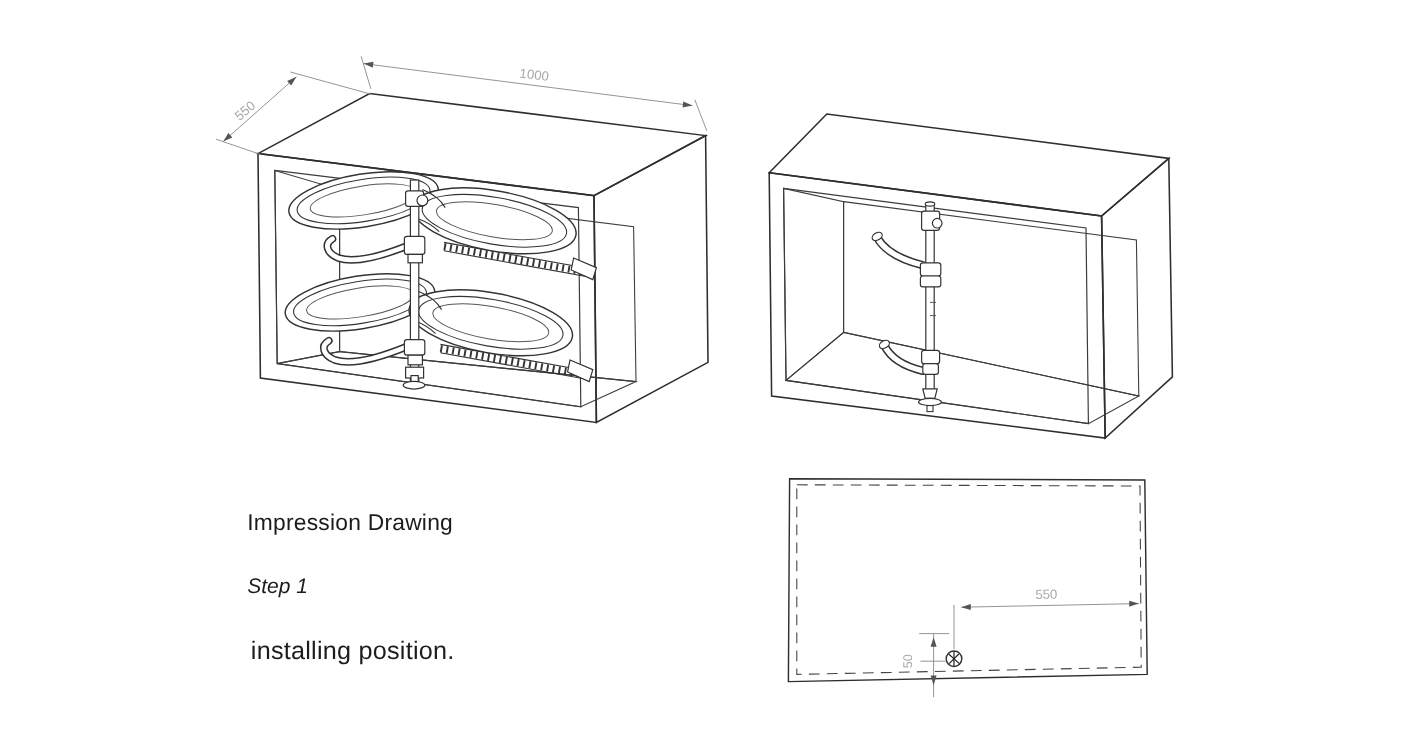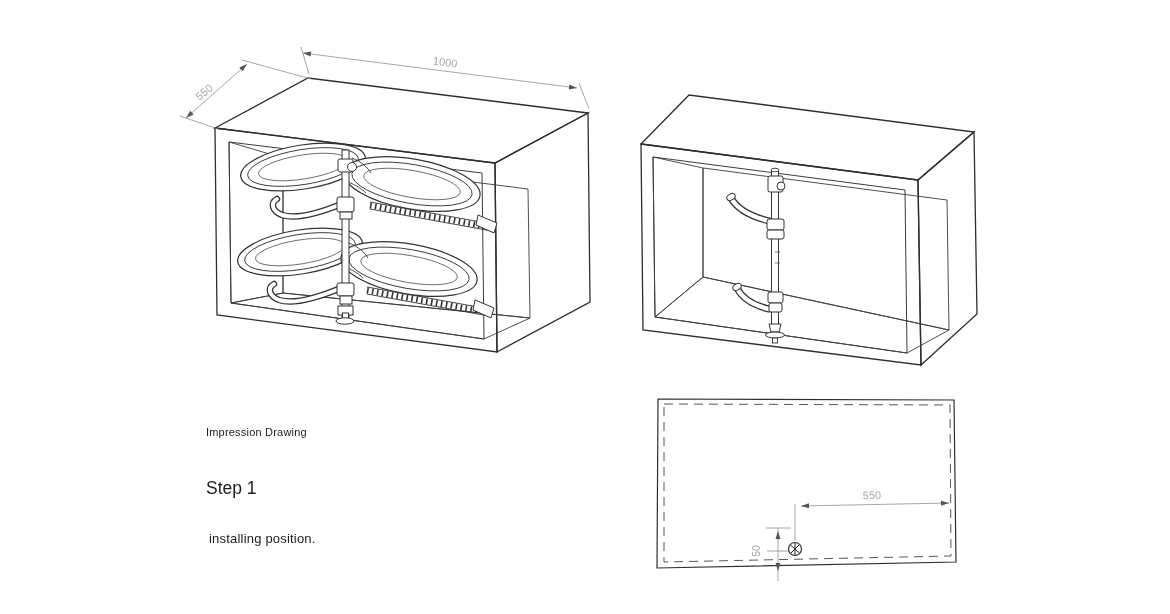--- a/index.html
+++ b/index.html
@@ -2,24 +2,24 @@
 <html><head>
 <meta charset="utf-8">
 <style>
   html,body{margin:0;padding:0;background:#ffffff;}
   #page{
     position:relative;width:1170px;height:614px;background:#ffffff;overflow:hidden;
     font-family:"Liberation Sans", sans-serif;
   }
   #drawing-svg{position:absolute;left:0;top:0;}
   .caption-block{position:absolute;color:#1c1c1c;}
-  #caption-title{left:206px;top:426px;font-size:11px;letter-spacing:.2px;}
-  #step-title{left:206px;top:478px;font-size:17.5px;}
+  #caption-title{left:206px;top:426px;font-size:19px;letter-spacing:.2px;}
+  #step-title{left:206px;top:478px;font-size:17.5px;font-style:italic;}
   #step-line1{left:205px;top:504px;font-size:17.5px;letter-spacing:.2px;}
-  #step-line2{left:209px;top:531px;font-size:13px;letter-spacing:.2px;}
+  #step-line2{left:209px;top:531px;font-size:21px;letter-spacing:.2px;}
   .dim-label{font-family:"Liberation Sans",sans-serif;fill:#a8a8a8;}
   .edge{stroke:#2e2e2e;fill:none;}
   .thin{stroke:#3c3c3c;fill:none;}
   .dimline{stroke:#8f8f8f;stroke-width:0.8;fill:none;}
   .arrow{fill:#555;stroke:none;}
   .tube-out{stroke:#333;fill:none;stroke-linecap:round;stroke-linejoin:round;}
   .tube-in{stroke:#fff;fill:none;stroke-linecap:round;stroke-linejoin:round;}
   .part{fill:#ffffff;stroke:#333;}
 </style>
 </head>

